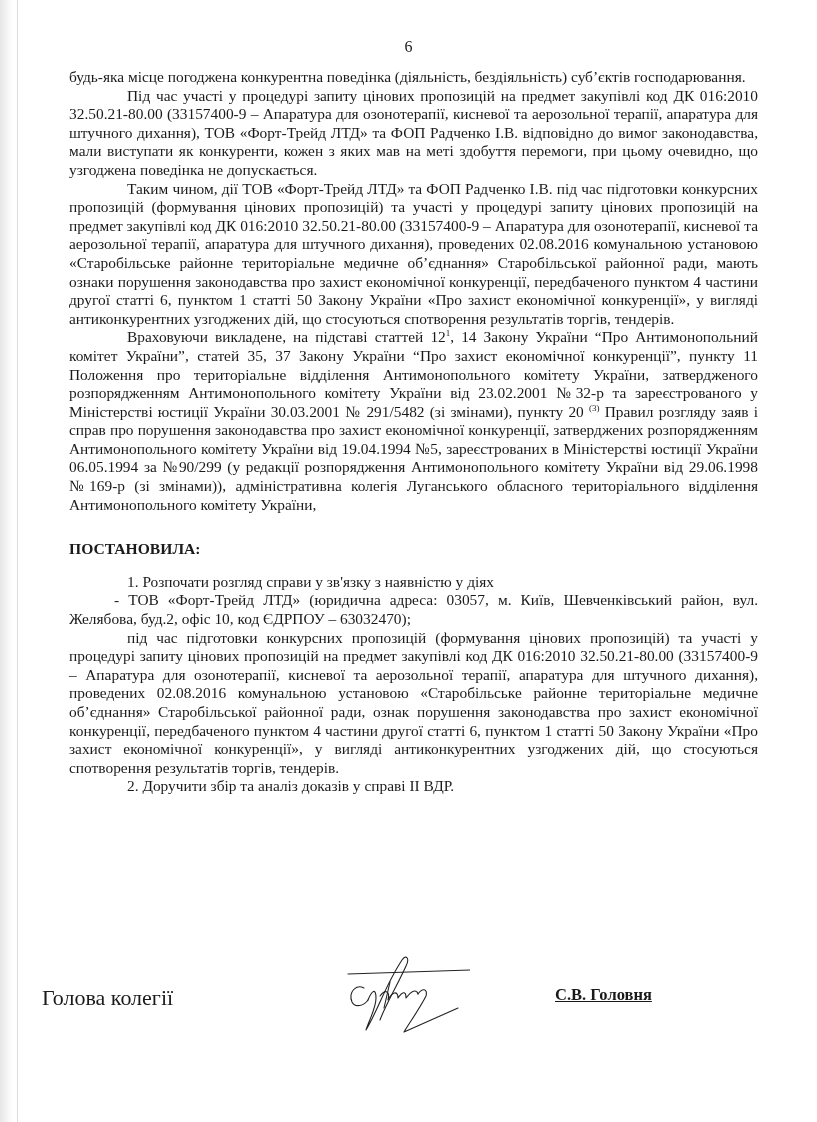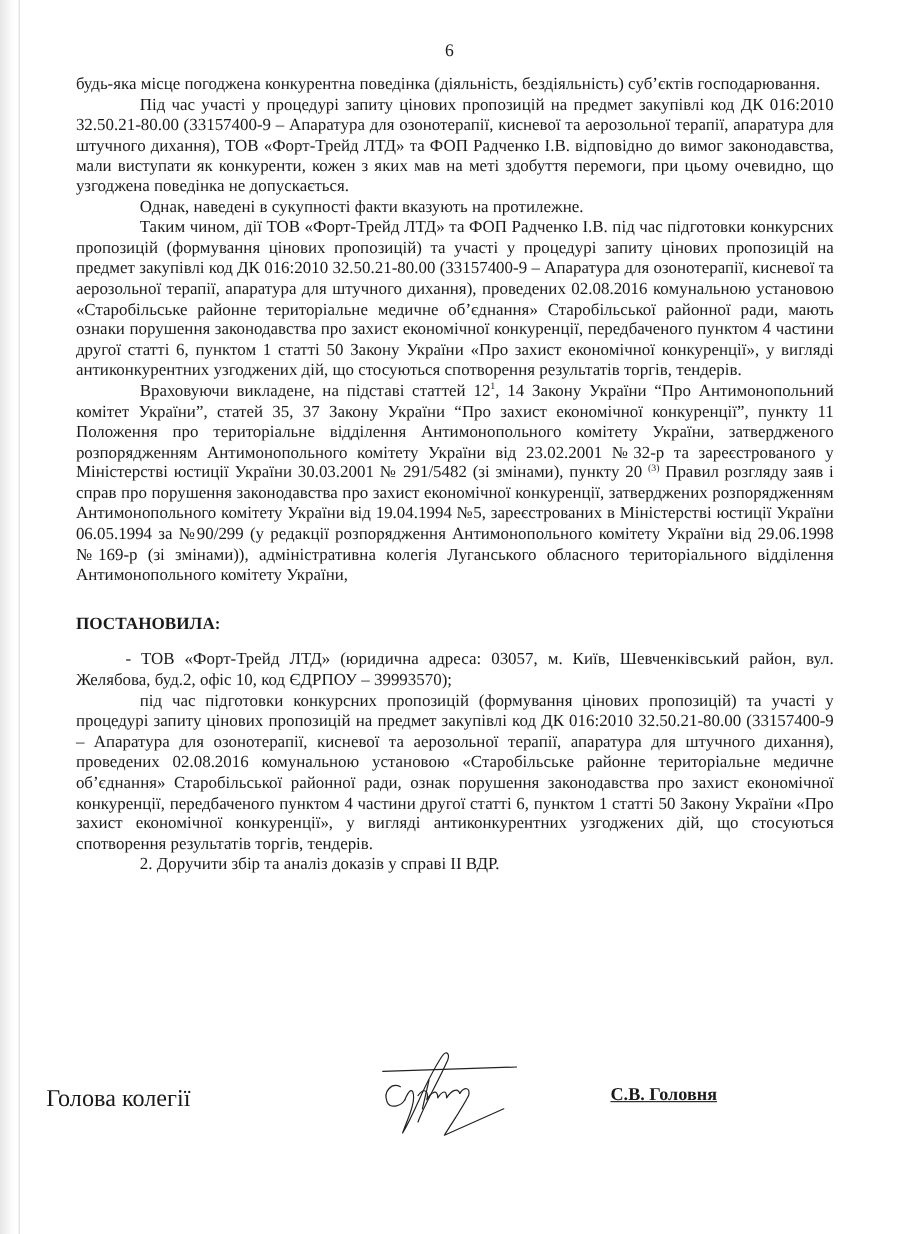--- a/index.html
+++ b/index.html
@@ -57,27 +57,27 @@
 <body>
 
 <div class="scan-edge"></div>
 <div class="scan-line"></div>
 
 <div class="page-number">6</div>
 
 <div class="content">
   <p class="last-left">будь-яка місце погоджена конкурентна поведінка (діяльність, бездіяльність) суб’єктів господарювання.</p>
   <p class="indent last-left">Під час участі у процедурі запиту цінових пропозицій  на предмет закупівлі код ДК 016:2010 32.50.21-80.00 (33157400-9 – Апаратура для озонотерапії, кисневої та аерозольної терапії, апаратура для штучного дихання), ТОВ «Форт-Трейд ЛТД» та ФОП Радченко І.В. відповідно до вимог законодавства, мали  виступати як конкуренти, кожен з яких мав на меті здобуття перемоги, при цьому очевидно, що узгоджена поведінка не допускається.</p>
-  <p class="indent last-left">Однак,  наведені  в сукупності факти вказують на протилежне.</p>
   <p class="indent last-left">Таким чином, дії ТОВ «Форт-Трейд ЛТД» та ФОП Радченко І.В. під час підготовки конкурсних пропозицій (формування цінових пропозицій) та участі у  процедурі запиту цінових пропозицій  на предмет закупівлі код ДК 016:2010 32.50.21-80.00 (33157400-9 – Апаратура для озонотерапії, кисневої та аерозольної терапії, апаратура для штучного дихання), проведених 02.08.2016 комунальною установою «Старобільське районне територіальне медичне об’єднання» Старобільської районної ради, мають ознаки порушення законодавства про захист економічної конкуренції, передбаченого пунктом 4 частини другої статті 6, пунктом 1 статті 50 Закону України «Про захист економічної конкуренції», у вигляді антиконкурентних узгоджених дій, що стосуються спотворення результатів торгів, тендерів.</p>
   <p class="indent last-left"><span>Враховуючи викладене, на підставі статтей 12</span><sup>1</sup><span>, 14 Закону України “Про Антимонопольний комітет України”, статей 35, 37  Закону України “Про захист економічної конкуренції”, пункту 11 Положення про територіальне відділення Антимонопольного комітету України, затвердженого розпорядженням Антимонопольного комітету України від 23.02.2001 №32-р та зареєстрованого у Міністерстві юстиції України 30.03.2001 № 291/5482 (зі змінами), пункту 20 </span><sup>(3)</sup><span> Правил розгляду заяв і справ про порушення законодавства про захист економічної конкуренції, затверджених розпорядженням Антимонопольного комітету України від 19.04.1994 №5, зареєстрованих в Міністерстві юстиції України 06.05.1994 за №90/299 (у редакції розпорядження Антимонопольного комітету України від 29.06.1998 №169-р (зі змінами)), адміністративна колегія Луганського обласного територіального відділення Антимонопольного комітету України,</span></p>
 
   <p class="heading">ПОСТАНОВИЛА:</p>
 
-  <p class="dash-item last-left">- ТОВ «Форт-Трейд ЛТД» (юридична адреса: 03057, м. Київ, Шевченківський район, вул. Желябова, буд.2, офіс 10, код ЄДРПОУ – 39993570);</p>
+  <p class="item last-left">1.  Розпочати розгляд справи у зв'язку з наявністю у діях</p>
+  <p class="dash-item last-left">- ТОВ «Форт-Трейд ЛТД» (юридична адреса: 03057, м. Київ, Шевченківський район, вул. Желябова, буд.2, офіс 10, код ЄДРПОУ – 63032470);</p>
   <p class="indent last-left">під час підготовки  конкурсних пропозицій (формування цінових пропозицій) та участі у  процедурі запиту цінових пропозицій  на предмет закупівлі код ДК 016:2010 32.50.21-80.00 (33157400-9 – Апаратура для озонотерапії, кисневої та аерозольної терапії, апаратура для штучного дихання), проведених 02.08.2016 комунальною установою «Старобільське районне територіальне медичне об’єднання» Старобільської районної ради, ознак порушення законодавства про захист економічної конкуренції, передбаченого пунктом 4 частини другої статті 6, пунктом 1 статті 50 Закону України «Про захист економічної конкуренції», у вигляді антиконкурентних узгоджених дій, що стосуються спотворення результатів торгів, тендерів.</p>
   <p class="item last-left">2. Доручити збір та аналіз доказів у справі ІІ ВДР.</p>
 </div>
 
 <div class="sign-row">
   <span class="sign-title">Голова колегії</span>
   <span class="sign-name">С.В. Головня</span>
 </div>
 
 <svg class="signature" viewBox="0 0 140 95" xmlns="http://www.w3.org/2000/svg">

